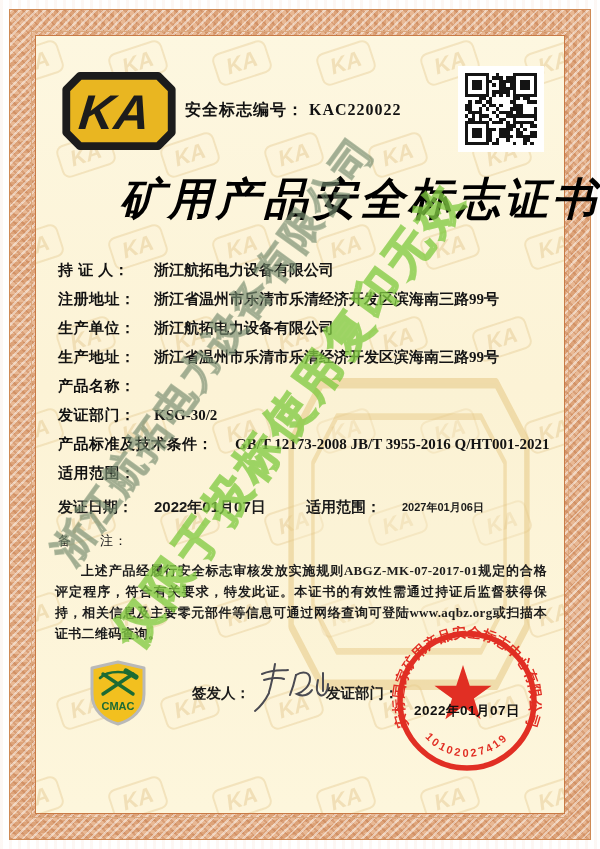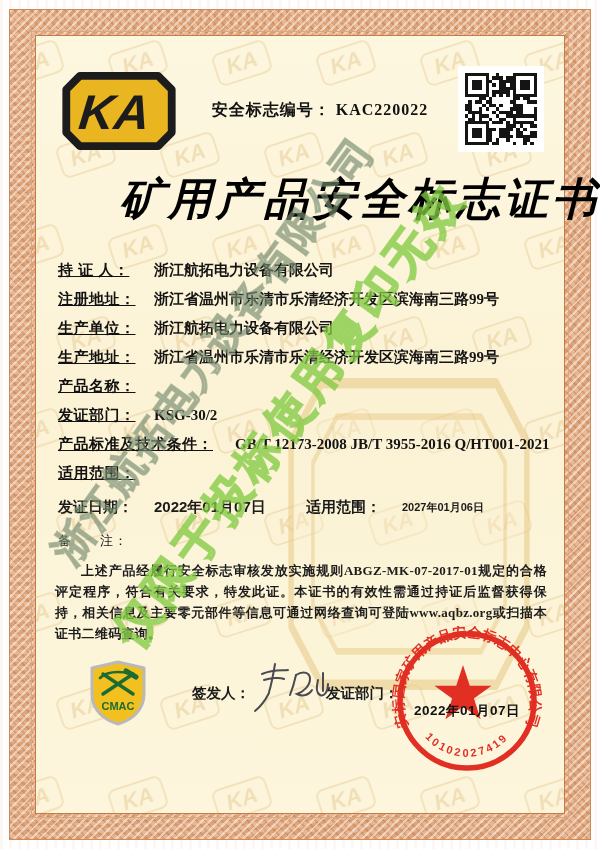--- a/index.html
+++ b/index.html
@@ -16,34 +16,34 @@
   .inner-panel{position:absolute;inset:25px;background:linear-gradient(180deg,#fdf7e0 0%,#fcf3d6 45%,#fdf6dc 100%);
         border:1.5px solid #c87a45;outline:1px solid #dba87d;outline-offset:3px;}
   
   .pattern{position:absolute;inset:36px;overflow:hidden;z-index:1;pointer-events:none;}
   .ka-tile{position:absolute;transform:rotate(-18deg);border:2px solid rgba(226,197,140,.38);
         border-radius:8px;color:rgba(226,197,140,.45);font-weight:800;font-style:italic;
         font-size:22px;line-height:30px;padding:0 10px;background:rgba(252,244,214,.15);}
   .ghost{position:absolute;left:278px;top:358px;width:262px;height:352px;z-index:1;opacity:.65;pointer-events:none;}
   
   .ka-logo{position:absolute;left:60px;top:70px;width:118px;height:82px;z-index:2;}
-  .header-text{position:absolute;left:185px;top:100px;width:270px;text-align:center;z-index:2;
+  .header-text{position:absolute;left:185px;top:100px;width:270px;z-index:2;
         font-family:"Liberation Serif",serif;font-size:16px;font-weight:600;letter-spacing:1px;color:#111;}
   .qr{position:absolute;left:458px;top:66px;width:86px;height:86px;background:#fff;z-index:2;
         display:flex;align-items:center;justify-content:center;}
   .qr-grid{display:grid;grid-template-columns:repeat(21,1fr);grid-template-rows:repeat(21,1fr);width:72px;height:72px;}
   .qr-grid span{background:transparent;}
   .qr-grid span.on{background:#141414;}
   
   .title{position:absolute;left:0;right:0;top:170px;text-align:right;z-index:2;
         font-family:"Liberation Serif",serif;font-size:44px;font-weight:900;letter-spacing:4px;color:#000;font-style:italic;}
   
   .fields{position:absolute;left:58px;right:40px;top:256px;z-index:2;}
   .row{display:flex;align-items:center;height:29px;}
-  .lbl{font-weight:700;font-size:15px;min-width:96px;letter-spacing:.5px;color:#111;flex:none;text-decoration:underline;}
+  .lbl{font-weight:700;font-size:15px;min-width:96px;letter-spacing:.5px;color:#111;flex:none;}
   .lbl.wide{min-width:0;margin-right:22px;}
   .val{font-family:"Liberation Serif",serif;font-weight:700;font-size:15px;color:#141414;white-space:nowrap;}
   .dates{position:absolute;left:58px;top:492px;z-index:2;display:flex;align-items:center;height:30px;}
   .dates .l1{font-weight:700;font-size:15px;width:96px;flex:none;}
   .dates .v1{font-weight:700;font-size:15px;width:152px;flex:none;}
   .dates .l2{font-weight:700;font-size:15px;width:96px;flex:none;}
   .dates .v2{font-weight:700;font-size:11px;}
   .remark{position:absolute;left:58px;top:532px;z-index:2;font-weight:400;font-size:13px;letter-spacing:1px;}
   
   .statement{position:absolute;left:55px;width:492px;top:560px;z-index:2;

